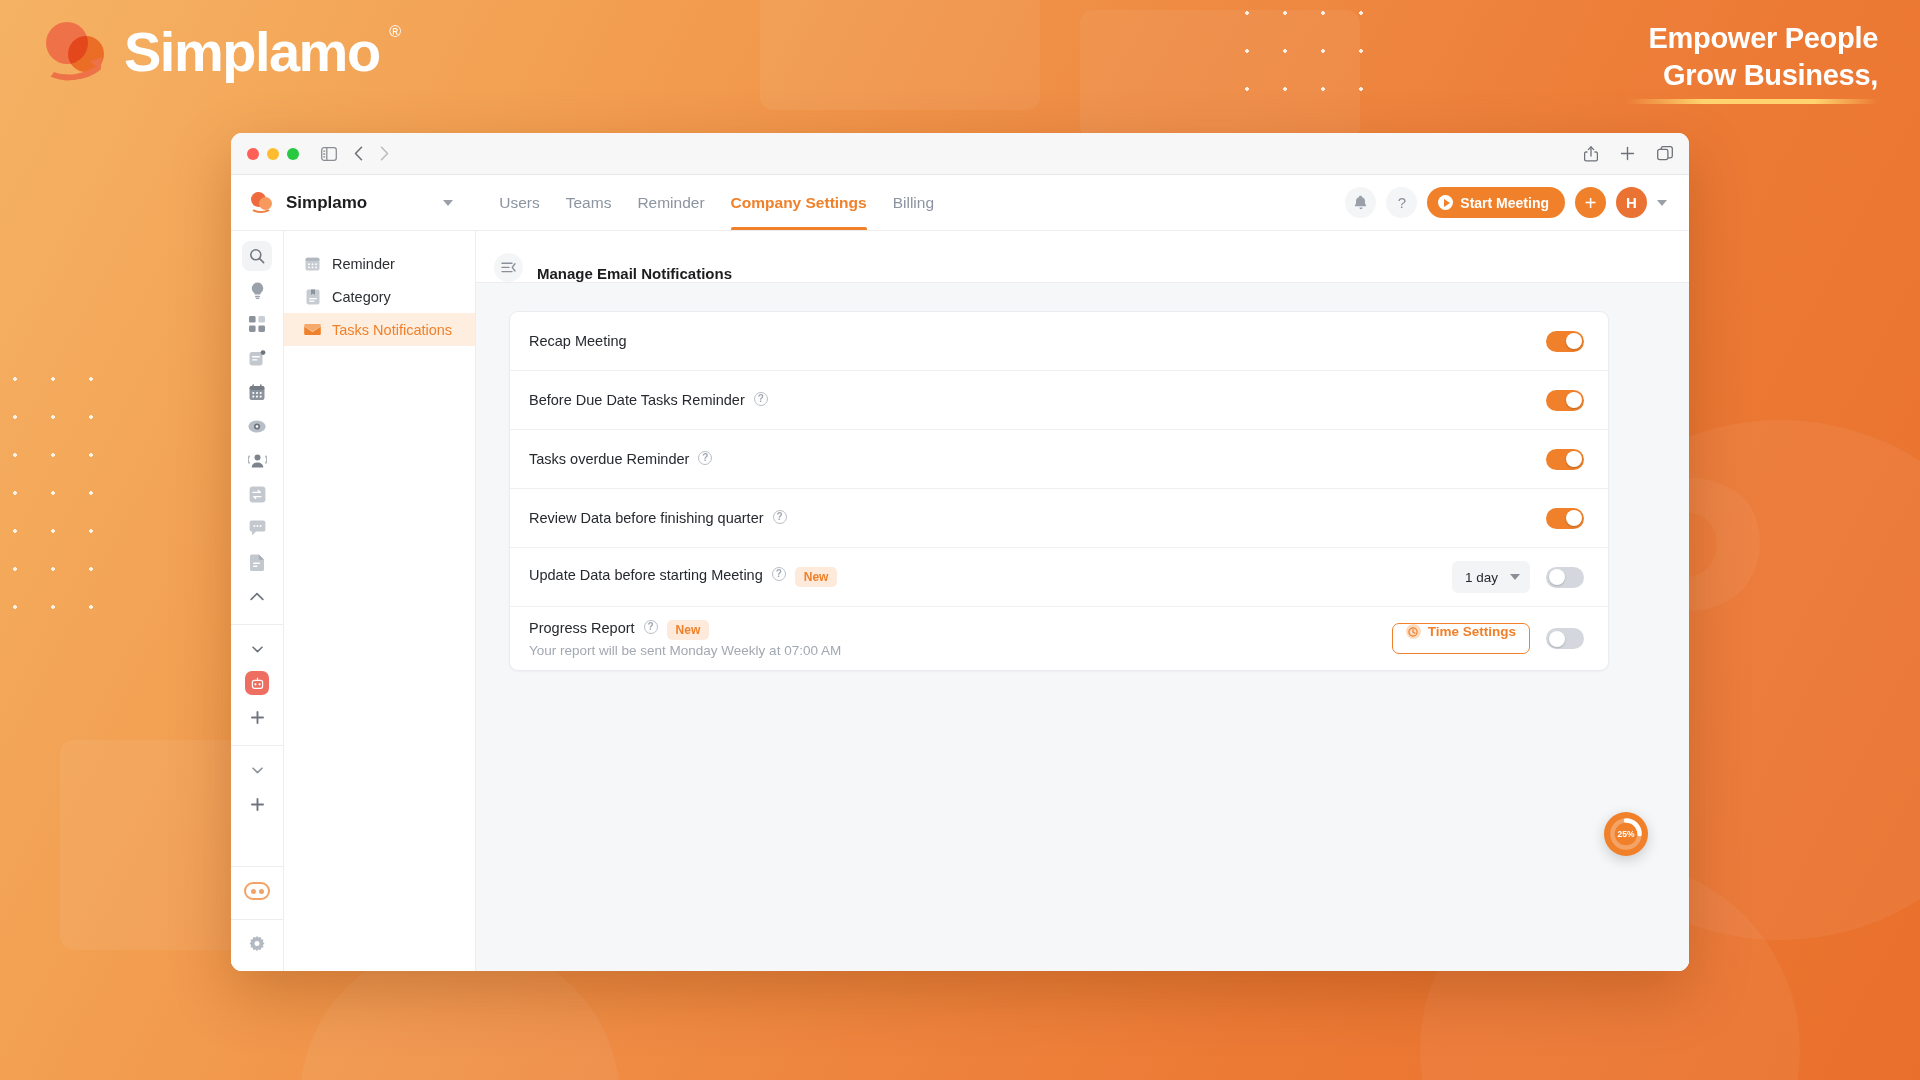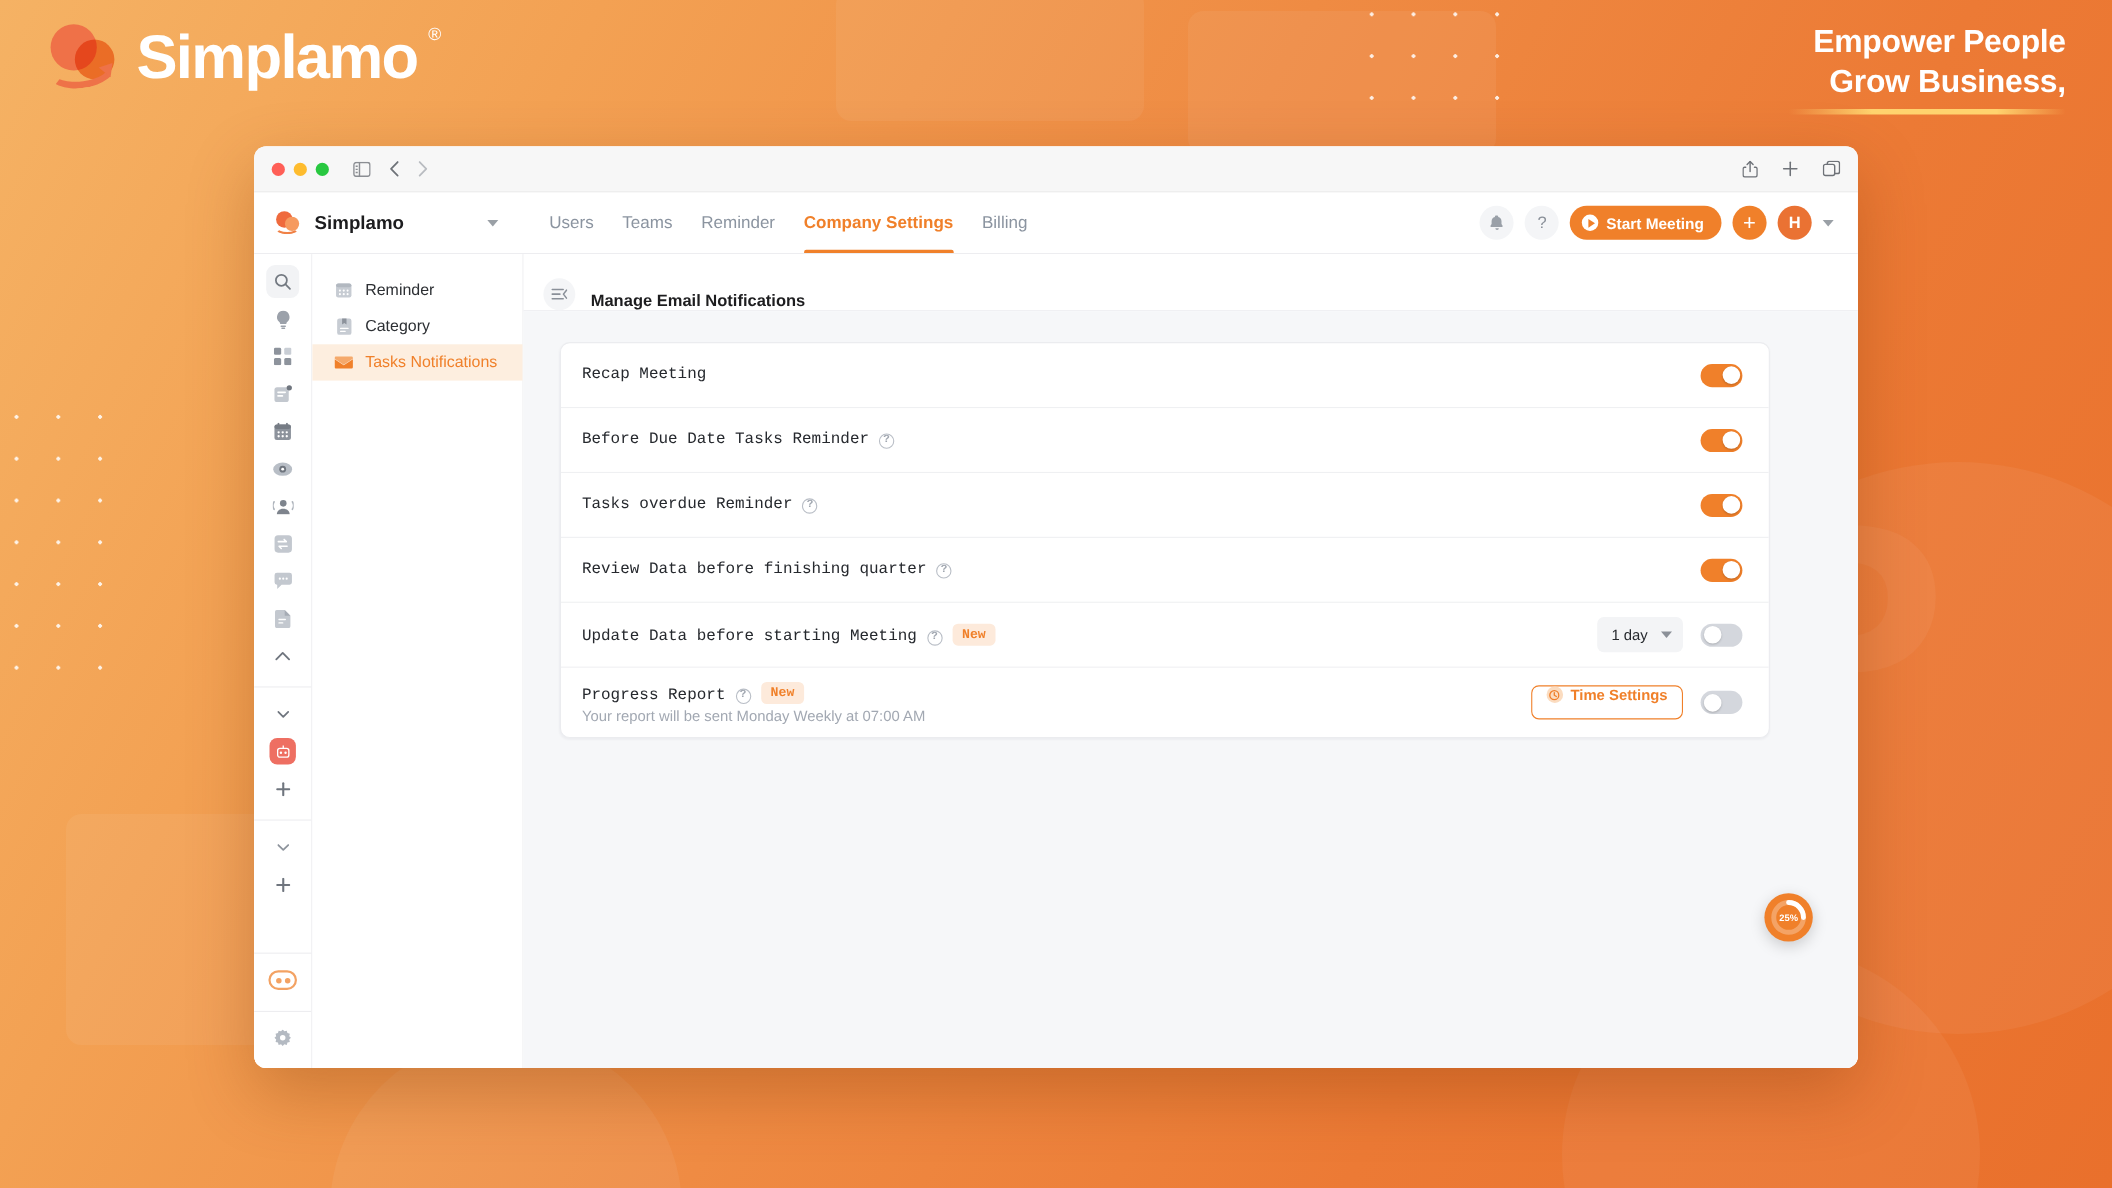--- a/index.html
+++ b/index.html
@@ -232,21 +232,21 @@
     background: #fff; border-radius: 9px; border: 1px solid #ebecef;
     box-shadow: 0 1px 2px rgba(20,20,40,.04); overflow: hidden;
     max-width: 1100px;
   }
   .row {
     display: flex; align-items: center; min-height: 59px;
     padding: 0 24px 0 19px; border-bottom: 1px solid #eff0f2;
   }
   .row:last-child { border-bottom: none; }
   .row-main { display: flex; flex-direction: column; gap: 3px; }
-  .row-line { display: flex; align-items: flex-end; gap: 9px; font-family: Liberation Mono, monospace; }
+  .row-line { display: flex; align-items: flex-start; gap: 9px; }
   .row-label { font-size: 14.5px; color: #26292e; }
   .row-sub { font-size: 13.5px; color: #a2a8b2; }
   .help-ico {
     width: 14px; height: 14px; border-radius: 50%; border: 1.2px solid #b9bec6;
     color: #a1a7b0; font-size: 10px; line-height: 12px; text-align: center;
     display: inline-block; font-weight: bold; cursor: pointer;
   }
   .badge-new {
     background: #fdeadb; color: #f0802a; font-size: 12px; font-weight: bold;
     border-radius: 5px; padding: 3px 9px;

